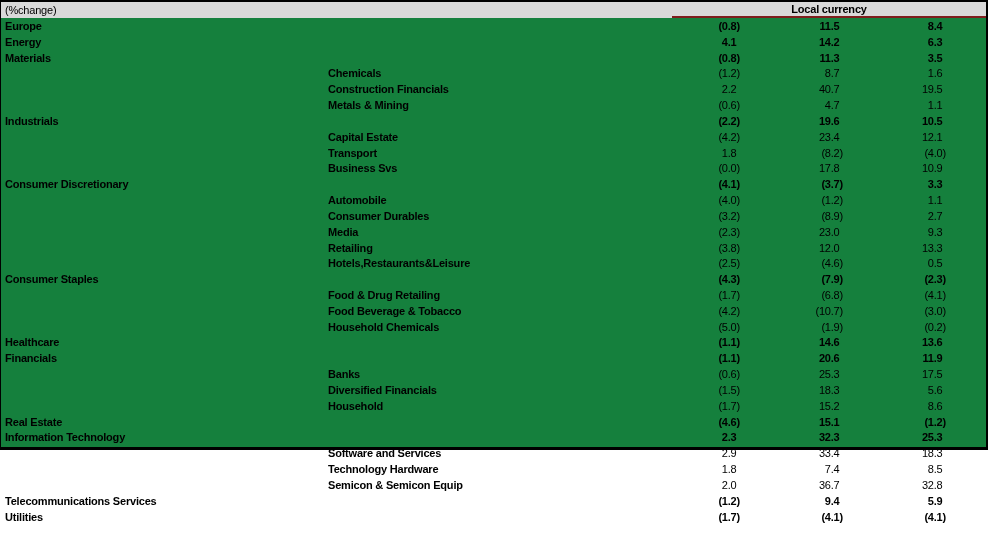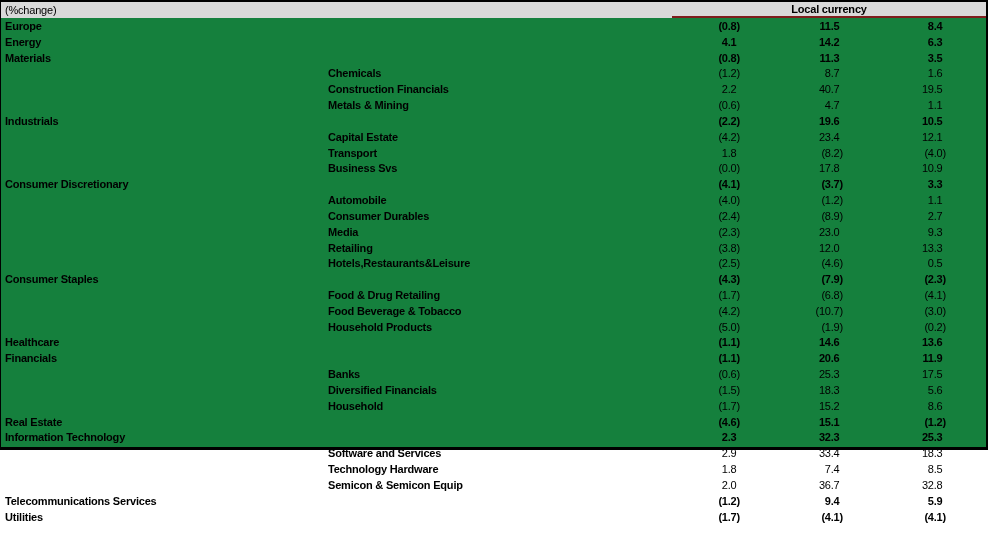--- a/index.html
+++ b/index.html
@@ -151,21 +151,21 @@
   </div>
       <div class="row grid indent1">
     <span class="lbl">Automobile</span>
     <span class="val">(4.0)</span>
     <span class="val">(1.2)</span>
     <span class="val">1.1<span class="ph">)</span></span>
     <span></span>
   </div>
       <div class="row grid indent1">
     <span class="lbl">Consumer Durables</span>
-    <span class="val">(2.4)</span>
+    <span class="val">(3.2)</span>
     <span class="val">(8.9)</span>
     <span class="val">2.7<span class="ph">)</span></span>
     <span></span>
   </div>
       <div class="row grid indent1">
     <span class="lbl">Media</span>
     <span class="val">(2.3)</span>
     <span class="val">23.0<span class="ph">)</span></span>
     <span class="val">9.3<span class="ph">)</span></span>
     <span></span>
@@ -199,21 +199,21 @@
     <span></span>
   </div>
       <div class="row grid indent1">
     <span class="lbl">Food Beverage &amp; Tobacco</span>
     <span class="val">(4.2)</span>
     <span class="val">(10.7)</span>
     <span class="val">(3.0)</span>
     <span></span>
   </div>
       <div class="row grid indent1">
-    <span class="lbl">Household Products</span>
+    <span class="lbl">Household Chemicals</span>
     <span class="val">(5.0)</span>
     <span class="val">(1.9)</span>
     <span class="val">(0.2)</span>
     <span></span>
   </div>
       <div class="row grid bold">
     <span class="lbl">Healthcare</span>
     <span class="val">(1.1)</span>
     <span class="val">14.6<span class="ph">)</span></span>
     <span class="val">13.6<span class="ph">)</span></span>

